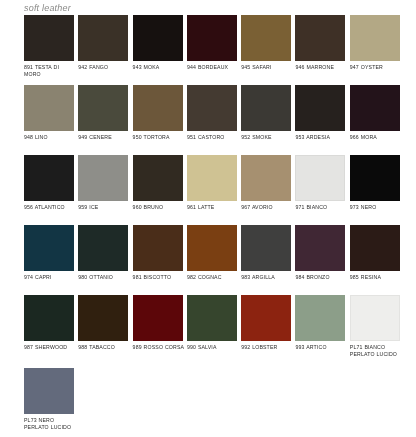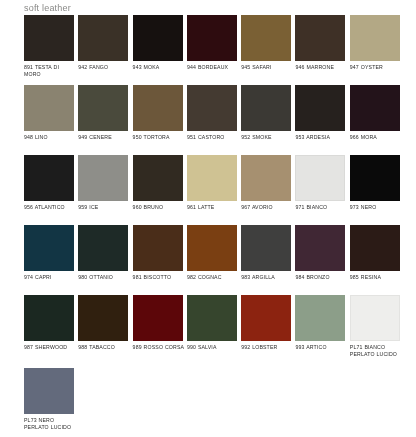--- a/index.html
+++ b/index.html
@@ -19,20 +19,21 @@
     position: relative;
     width: 416px;
     height: 437px;
     background: #ffffff;
   }
   .page-title {
     position: absolute;
     left: 24px;
     top: 2px;
     font-size: 9px;
+    font-style: italic;
     color: #8a8a88;
     letter-spacing: 0.2px;
     line-height: 12px;
   }
   .grid {
     position: absolute;
     left: 24px;
     top: 15px;
     width: 380px;
     display: grid;

